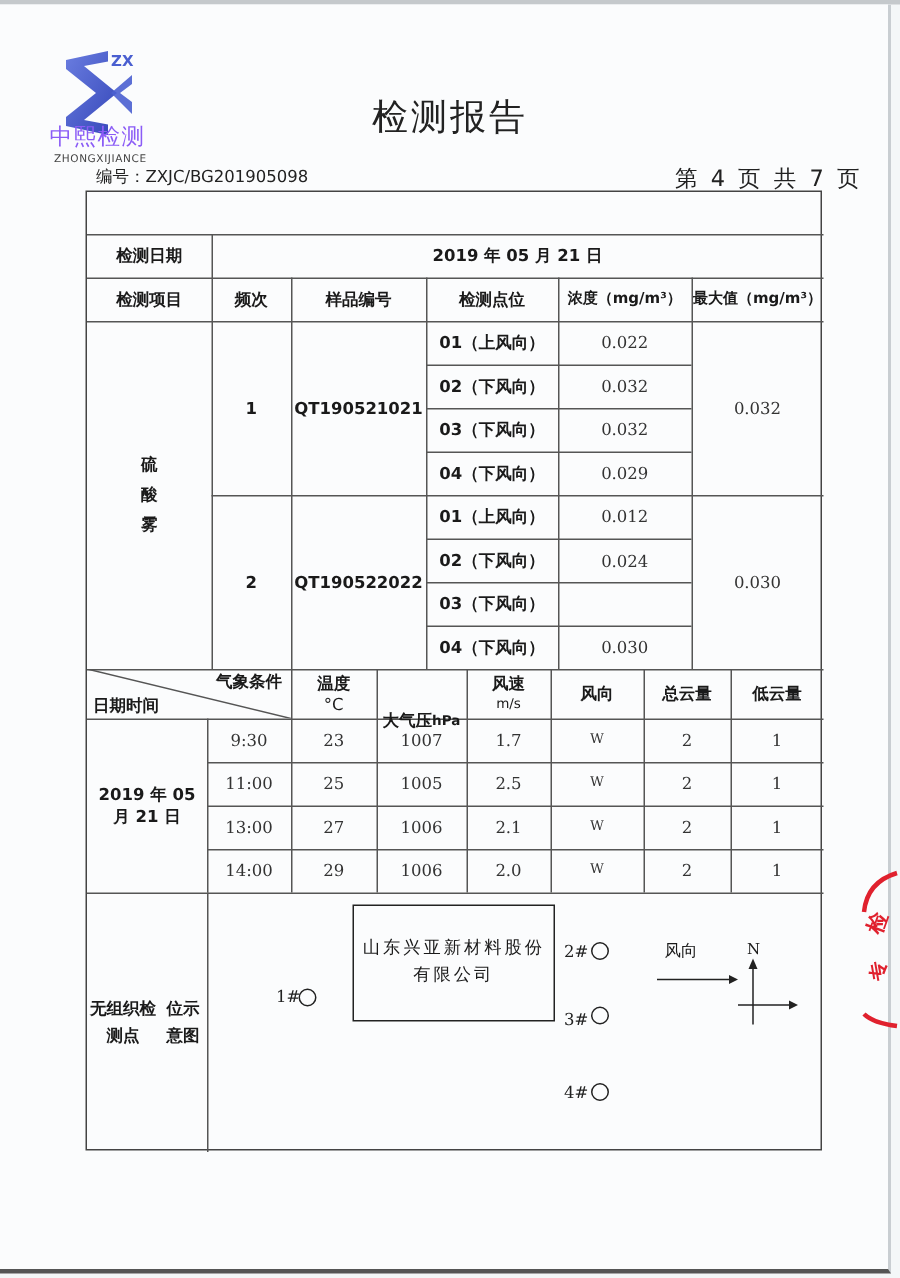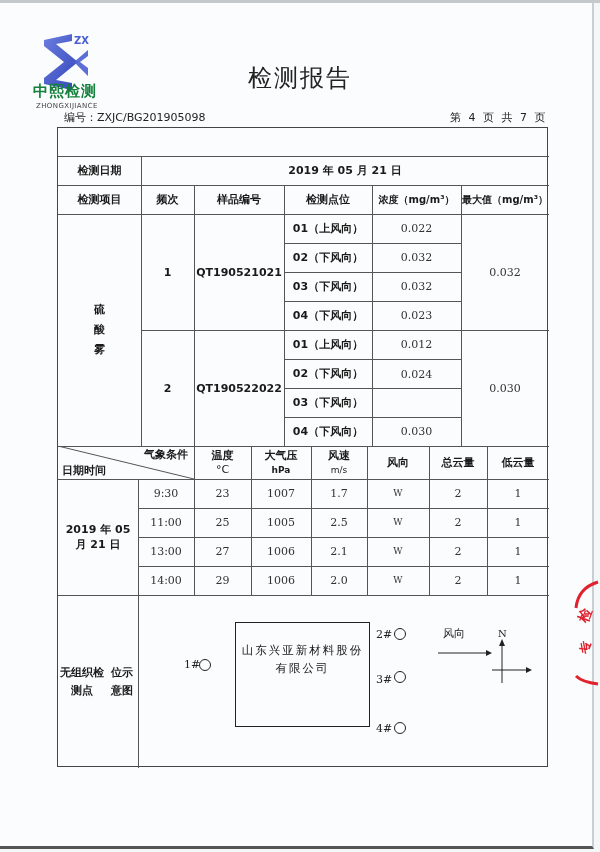--- a/index.html
+++ b/index.html
@@ -10,25 +10,25 @@
     color:#1a1a1a;
   }
   .page {
     position:absolute; left:0; top:3px; width:592px; height:843px;
     background:#fbfcfd;
     border-right:2px solid #c9ced2;
     border-bottom:3px solid #555;
   }
   .topbar { position:absolute; left:0; top:0; width:600px; height:3px; background:#c5c9cc; }
   .logo { position:absolute; left:38px; top:32px; width:70px; height:80px; }
-  .logo-cn { position:absolute; left:33px; top:82px; font-size:15px; font-weight:bold; color:#15803d; letter-spacing:1px; }
+  .logo-cn { position:absolute; left:33px; top:82px; font-size:15px; font-weight:normal; color:#8b5cf6; letter-spacing:1px; }
   .logo-en { position:absolute; left:36px; top:102px; font-size:7px; color:#444; letter-spacing:0.4px; }
   .title { position:absolute; left:0; width:600px; top:62px; text-align:center; font-size:24px; color:#222; letter-spacing:2px; }
   .serial { position:absolute; left:64px; top:110px; font-size:11px; color:#222; }
-  .pageinfo { position:absolute; left:450px; top:110px; font-size:11px; color:#222; word-spacing:4px; }
+  .pageinfo { position:absolute; left:450px; top:110px; font-size:15px; color:#222; word-spacing:4px; }
 
   .tbl { position:absolute; left:57px; top:127px; width:491px; height:640px; border:1.5px solid #444; box-sizing:border-box; }
   .cell { position:absolute; box-sizing:border-box; display:flex; align-items:center; justify-content:center; text-align:center; font-size:11px; line-height:15px; }
   .b { font-weight:bold; }
   .ser { font-family:"DejaVu Serif", "Liberation Serif", serif; font-size:11px; color:#333; }
   .hl { position:absolute; height:0; border-top:1px solid #555; }
   .vl { position:absolute; width:0; border-left:1px solid #555; }
 
   .stamp { position:absolute; left:572px; top:578px; width:28px; height:110px; }
   .diag-box { position:absolute; border:1.5px solid #222; box-sizing:border-box; }
@@ -125,41 +125,41 @@
 
   <div class="cell b" style="left:83px;top:86px;width:53px;height:116px">1</div>
   <div class="cell b" style="left:136px;top:86px;width:90px;height:116px">QT190521021</div>
   <div class="cell b" style="left:226px;top:86px;width:88px;height:29px">01（上风向）</div>
   <div class="cell ser" style="left:314px;top:86px;width:89px;height:29px">0.022</div>
   <div class="cell b" style="left:226px;top:115px;width:88px;height:29px">02（下风向）</div>
   <div class="cell ser" style="left:314px;top:115px;width:89px;height:29px">0.032</div>
   <div class="cell b" style="left:226px;top:144px;width:88px;height:29px">03（下风向）</div>
   <div class="cell ser" style="left:314px;top:144px;width:89px;height:29px">0.032</div>
   <div class="cell b" style="left:226px;top:173px;width:88px;height:29px">04（下风向）</div>
-  <div class="cell ser" style="left:314px;top:173px;width:89px;height:29px">0.023</div>
+  <div class="cell ser" style="left:314px;top:173px;width:89px;height:29px">0.029</div>
   <div class="cell ser" style="left:403px;top:86px;width:88px;height:116px">0.032</div>
 
   <div class="cell b" style="left:83px;top:202px;width:53px;height:116px">2</div>
   <div class="cell b" style="left:136px;top:202px;width:90px;height:116px">QT190522022</div>
   <div class="cell b" style="left:226px;top:202px;width:88px;height:29px">01（上风向）</div>
   <div class="cell ser" style="left:314px;top:202px;width:89px;height:29px">0.012</div>
   <div class="cell b" style="left:226px;top:231px;width:88px;height:29px">02（下风向）</div>
   <div class="cell ser" style="left:314px;top:232px;width:89px;height:29px">0.024</div>
   <div class="cell b" style="left:226px;top:260px;width:88px;height:29px">03（下风向）</div>
   <div class="cell b" style="left:226px;top:289px;width:88px;height:29px">04（下风向）</div>
   <div class="cell ser" style="left:314px;top:289px;width:89px;height:29px">0.030</div>
   <div class="cell ser" style="left:403px;top:202px;width:88px;height:116px">0.030</div>
 
   <div class="cell b" style="left:60px;top:318px;width:76px;height:16px;justify-content:flex-end;padding-right:6px">气象条件</div>
   <div class="cell b" style="left:4px;top:334px;width:80px;height:16px;justify-content:flex-start">日期时间</div>
   <div class="cell b" style="left:136px;top:318px;width:57px;height:33px;flex-direction:column;line-height:14px">
     <span>温度</span>
       <span style="font-weight:normal">°C</span>
   </div>
-  <div class="cell b" style="left:193px;top:318px;width:60px;height:33px;flex-direction:column;line-height:14px">
+  <div class="cell b" style="left:193px;top:336px;width:60px;height:33px;line-height:14px">
     <span>大气压</span>
       <span style="font-size:9px">hPa</span>
   </div>
   <div class="cell b" style="left:253px;top:318px;width:56px;height:33px;flex-direction:column;line-height:14px">
     <span>风速</span>
       <span style="font-size:9px;font-weight:normal">m/s</span>
   </div>
   <div class="cell b" style="left:309px;top:318px;width:62px;height:33px">风向</div>
   <div class="cell b" style="left:371px;top:318px;width:58px;height:33px">总云量</div>
   <div class="cell b" style="left:429px;top:318px;width:62px;height:33px">低云量</div>
@@ -196,21 +196,21 @@
   <div class="cell ser" style="left:253px;top:438px;width:56px;height:29px">2.0</div>
   <div class="cell ser" style="left:309px;top:438px;width:62px;height:29px;font-size:9px">W</div>
   <div class="cell ser" style="left:371px;top:438px;width:58px;height:29px">2</div>
   <div class="cell ser" style="left:429px;top:438px;width:62px;height:29px">1</div>
 
   <div class="cell b" style="left:0;top:467px;width:80px;height:173px;flex-direction:row;line-height:18px">
     <span>无组织检测点</span>
     <span>位示意图</span>
   </div>
 
-  <div class="diag-box" style="left:177px;top:494px;width:135px;height:105px">
+  <div class="diag-box" style="left:177px;top:475px;width:135px;height:78px">
     <div style="position:absolute;left:0;top:18px;width:100%;text-align:center;font-family:'DejaVu Serif','Liberation Serif',serif;font-size:11.5px;letter-spacing:2px;line-height:18px">
       <div>山东兴亚新材料股份</div>
       <div>有限公司</div>
     </div>
   </div>
 
   <span class="pt-label" style="left:126px;top:530px">1#</span>
   <div class="circle" style="left:141px;top:531px"></div>
 
   <span class="pt-label" style="left:318px;top:500px">2#</span>

